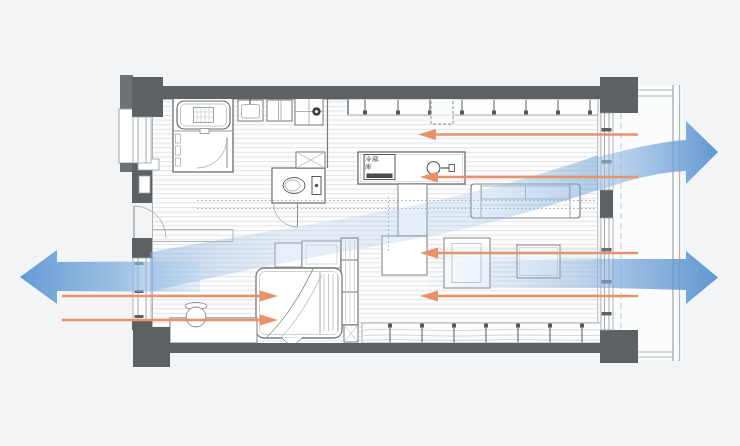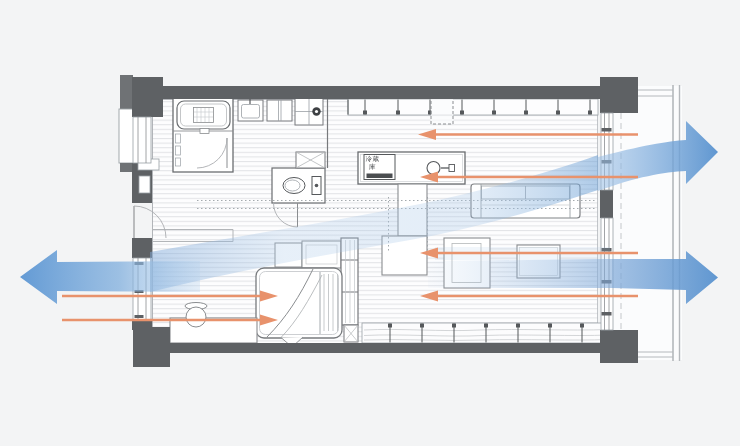--- a/index.html
+++ b/index.html
@@ -5,21 +5,21 @@
   html,body{margin:0;padding:0;}
   body{
     width:740px;height:446px;overflow:hidden;
     background:#f3f4f5;
     font-family:"DejaVu Sans","Liberation Sans",sans-serif;
   }
   .stage{position:relative;width:740px;height:446px;}
   .stage svg{position:absolute;left:0;top:0;}
   .fridge-label{
     position:absolute;left:365px;top:156px;width:15px;height:20px;
-    font-size:6.5px;line-height:7.5px;color:#3a3d40;text-align:center;
+    font-size:6.5px;line-height:7.5px;color:#3a3d40;
     letter-spacing:0.5px;word-break:break-all;pointer-events:none;
   }
 </style>
 </head>
 <body>
 
 <div class="stage">
 <svg width="740" height="446" viewBox="0 0 740 446">
   <defs>
     <pattern id="hatchH" width="6" height="4.6" patternUnits="userSpaceOnUse">

